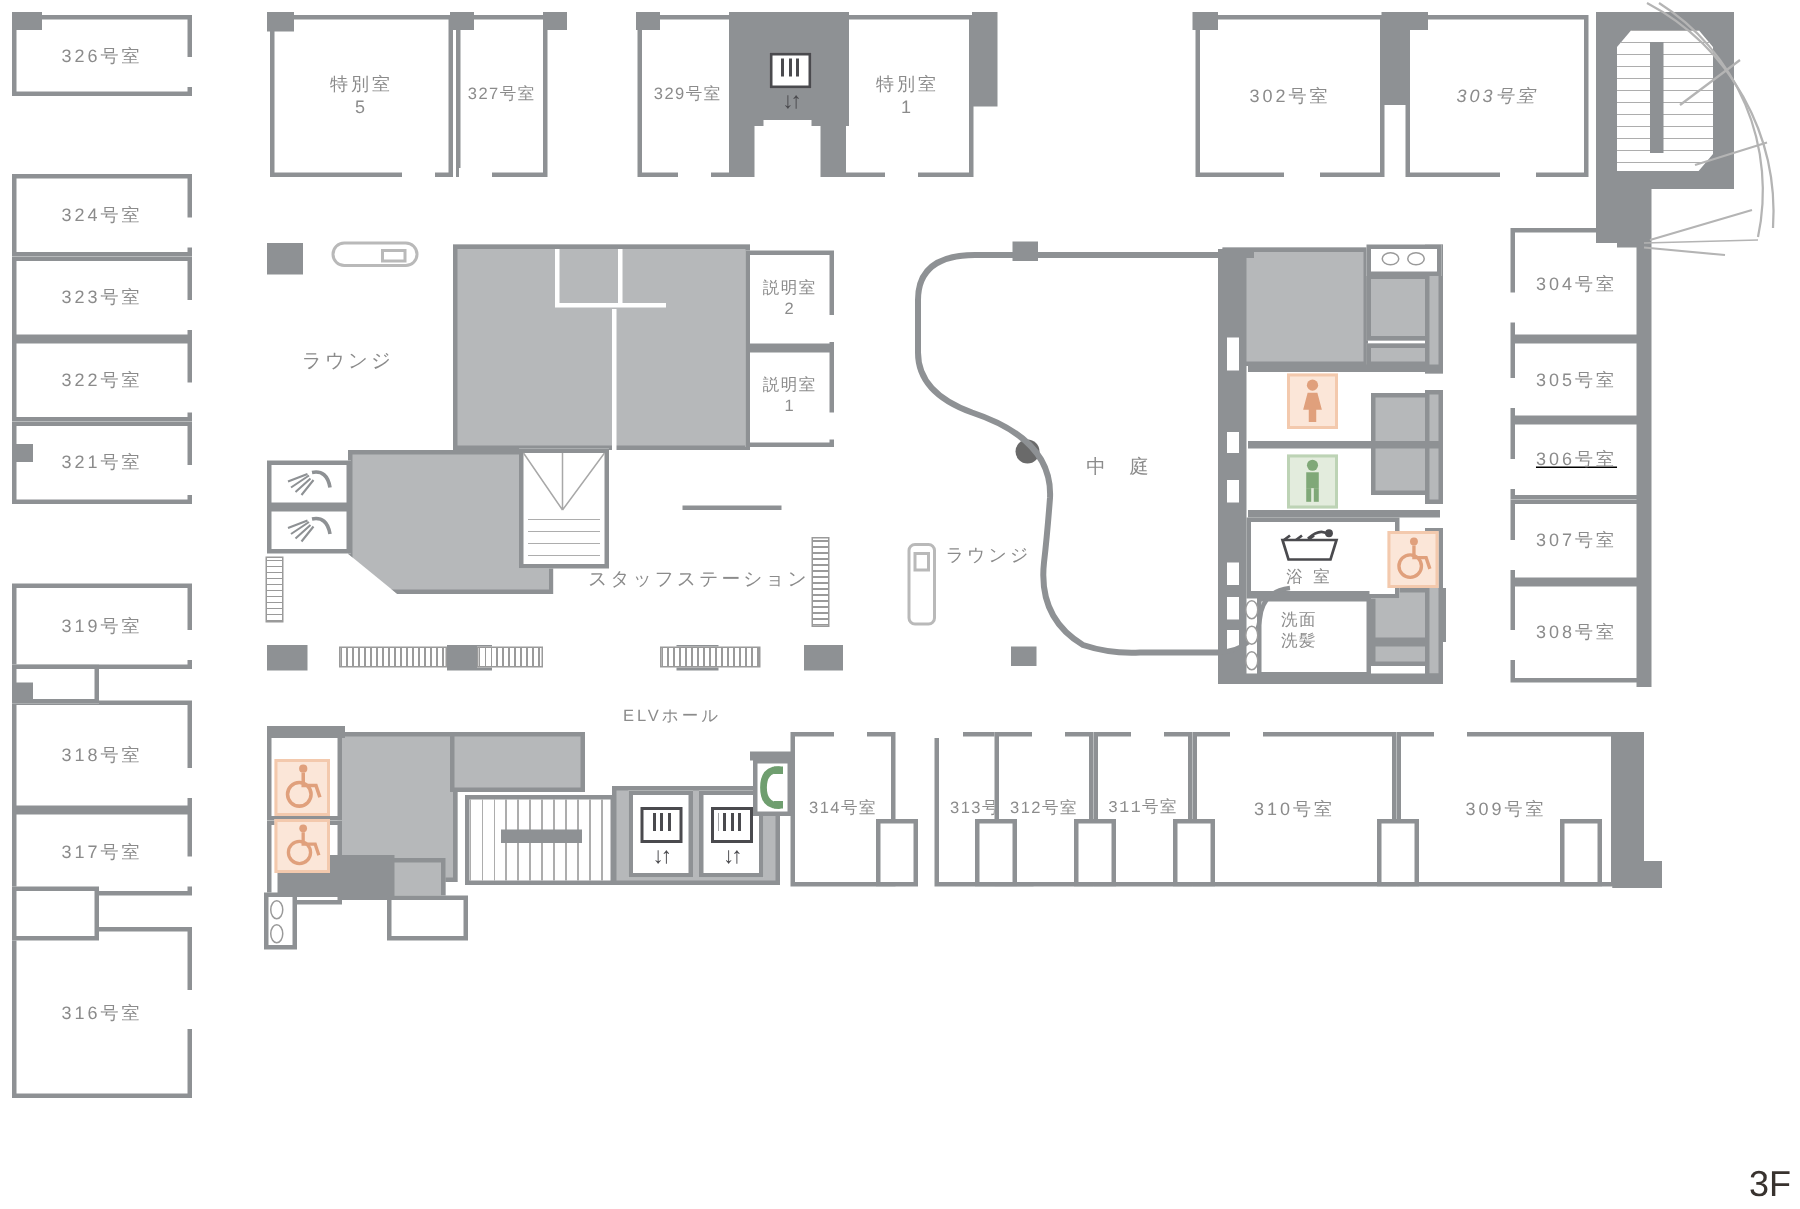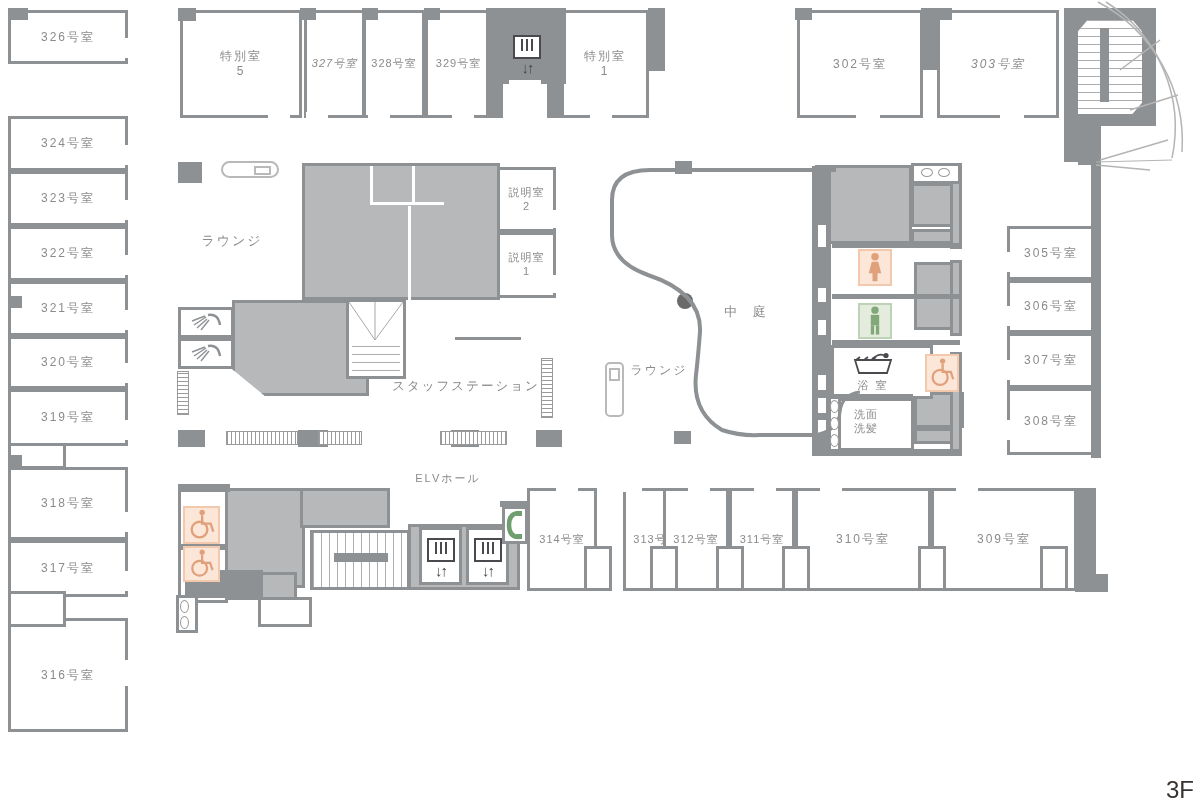--- a/index.html
+++ b/index.html
@@ -89,25 +89,20 @@
     <div class="abs room" style="left: 8px; top: 226px; width: 120px; height: 55px; z-index: 20;">
       <div class="lbl">
         <div>322号室</div>
       </div>
     </div>
     <div class="abs room" style="left: 8px; top: 281px; width: 120px; height: 55px; z-index: 20;">
       <div class="lbl">
         <div>321号室</div>
       </div>
     </div>
-    <div class="abs room" style="left: 8px; top: 336px; width: 120px; height: 53px; z-index: 20;">
-      <div class="lbl">
-        <div>320号室</div>
-      </div>
-    </div>
     <div class="abs room" style="left: 8px; top: 389px; width: 120px; height: 57px; z-index: 20;">
       <div class="lbl">
         <div>319号室</div>
       </div>
     </div>
     <div class="abs room" style="left: 8px; top: 467px; width: 120px; height: 73px; z-index: 20;">
       <div class="lbl">
         <div>318号室</div>
       </div>
     </div>
@@ -120,28 +115,23 @@
       <div class="lbl">
         <div>316号室</div>
       </div>
     </div>
     <div class="abs room" style="left: 180px; top: 10px; width: 122px; height: 108px; z-index: 20;">
       <div class="lbl">
         <div>特別室</div>
         <div>5</div>
       </div>
     </div>
-    <div class="abs room" style="left: 304px; top: 10px; width: 61px; height: 108px; z-index: 20; font-style: italic;">
+    <div class="abs room" style="left: 304px; top: 10px; width: 61px; height: 108px; z-index: 20;">
       <div class="lbl small">
         <div>327号室</div>
-      </div>
-    </div>
-    <div class="abs room" style="left: 363px; top: 10px; width: 62px; height: 108px; z-index: 20;">
-      <div class="lbl small">
-        <div>328号室</div>
       </div>
     </div>
     <div class="abs room" style="left: 425px; top: 10px; width: 67px; height: 108px; z-index: 20;">
       <div class="lbl small">
         <div>329号室</div>
       </div>
     </div>
     <div class="abs room" style="left: 561px; top: 10px; width: 88px; height: 108px; z-index: 20;">
       <div class="lbl">
         <div>特別室</div>
@@ -163,26 +153,31 @@
         <div>説明室</div>
         <div>2</div>
       </div>
     </div>
     <div class="abs room" style="left: 497px; top: 232px; width: 59px; height: 66px; z-index: 20;">
       <div class="lbl small">
         <div>説明室</div>
         <div>1</div>
       </div>
     </div>
+    <div class="abs room" style="left: 1007px; top: 152px; width: 88px; height: 74px; z-index: 20;">
+      <div class="lbl">
+        <div>304号室</div>
+      </div>
+    </div>
     <div class="abs room" style="left: 1007px; top: 226px; width: 88px; height: 54px; z-index: 20;">
       <div class="lbl">
         <div>305号室</div>
       </div>
     </div>
-    <div class="abs room" style="left: 1007px; top: 280px; width: 88px; height: 53px; z-index: 20;">
+    <div class="abs room" style="left: 1007px; top: 280px; width: 88px; height: 53px; z-index: 20; text-decoration: underline;">
       <div class="lbl">
         <div>306号室</div>
       </div>
     </div>
     <div class="abs room" style="left: 1007px; top: 333px; width: 88px; height: 55px; z-index: 20;">
       <div class="lbl">
         <div>307号室</div>
       </div>
     </div>
     <div class="abs room" style="left: 1007px; top: 388px; width: 88px; height: 67px; z-index: 20;">
@@ -198,21 +193,21 @@
     <div class="abs room" style="left: 623px; top: 488px; width: 66px; height: 103px; z-index: 20;">
       <div class="lbl small">
         <div>313号室</div>
       </div>
     </div>
     <div class="abs room" style="left: 663px; top: 488px; width: 66px; height: 103px; z-index: 20;">
       <div class="lbl small">
         <div>312号室</div>
       </div>
     </div>
-    <div class="abs room" style="left: 729px; top: 488px; width: 66px; height: 103px; z-index: 20;">
+    <div class="abs room" style="left: 729px; top: 488px; width: 66px; height: 103px; z-index: 20; font-family: Liberation Mono, monospace;">
       <div class="lbl small">
         <div>311号室</div>
       </div>
     </div>
     <div class="abs room" style="left: 795px; top: 488px; width: 136px; height: 103px; z-index: 20;">
       <div class="lbl">
         <div>310号室</div>
       </div>
     </div>
     <div class="abs room" style="left: 931px; top: 488px; width: 146px; height: 103px; z-index: 20;">

